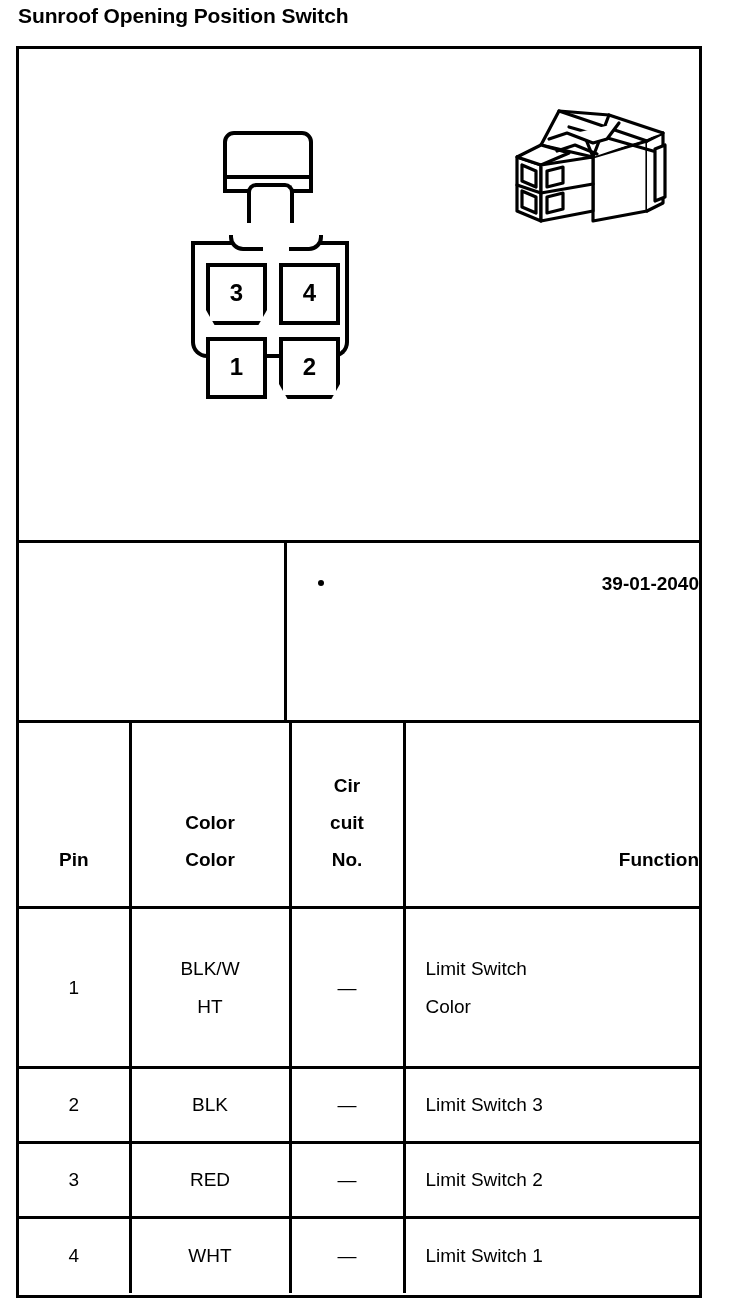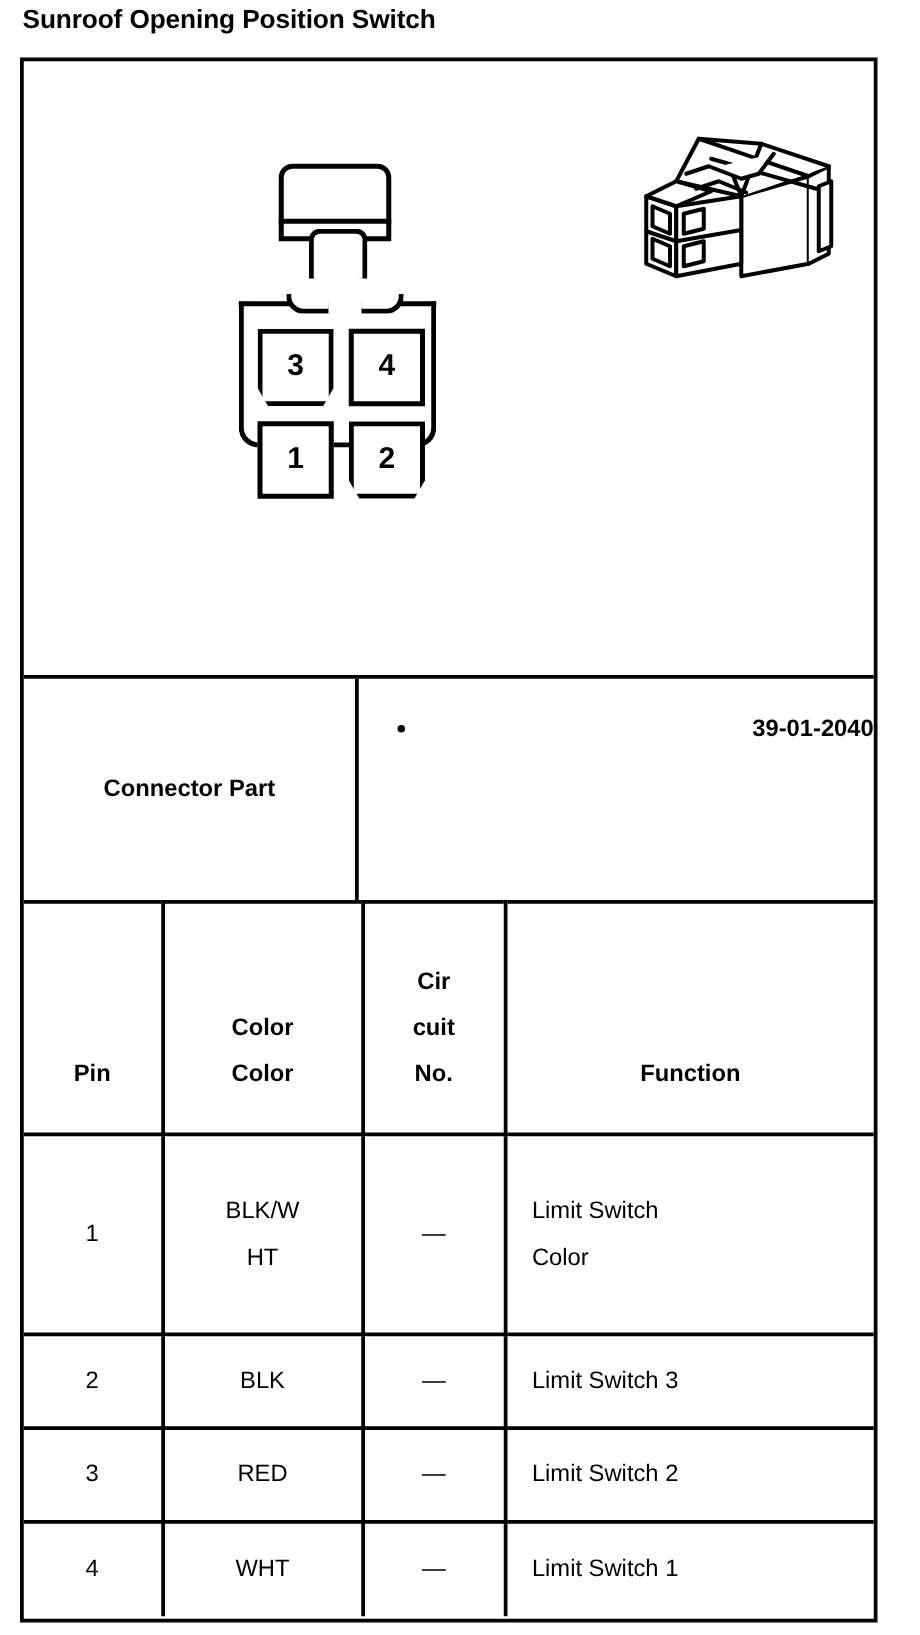--- a/index.html
+++ b/index.html
@@ -117,21 +117,21 @@
     table-layout:fixed;
   }
   .wtable td{
     border:0;border-bottom:3px solid #000;border-right:3px solid #000;
     box-sizing:border-box;
     font-size:19px;
     vertical-align:middle;
     text-align:center;
     padding:0;
   }
-  .wtable tr td:last-child{border-right:none;}
+  .wtable tr td:last-child{border-right:none;text-align:right;}
   .wtable tr:last-child td{border-bottom:none;}
 
   .col-pin{width:111px;}
   .col-wire{width:160px;}
   .col-circ{width:114px;}
   .col-func{width:295px;}
 
   .hdr td{
     font-weight:bold;vertical-align:bottom;padding-bottom:28px;
     height:186px;line-height:1.95;
@@ -210,21 +210,20 @@
 
           <path d="M158 56 L168 52 L168 104 L158 108 Z" fill="#fff"></path>
         </g>
       </svg>
     </div>
   </div>
 
   <div class="cpi-row">
     <div class="cpi-label">
       <div>
-        <div>Connector Part</div>
       </div>
     </div>
     <div class="cpi-values">
       <ul>
         <li>39-01-2040</li>
       </ul>
     </div>
   </div>
 
   <table class="wtable">

